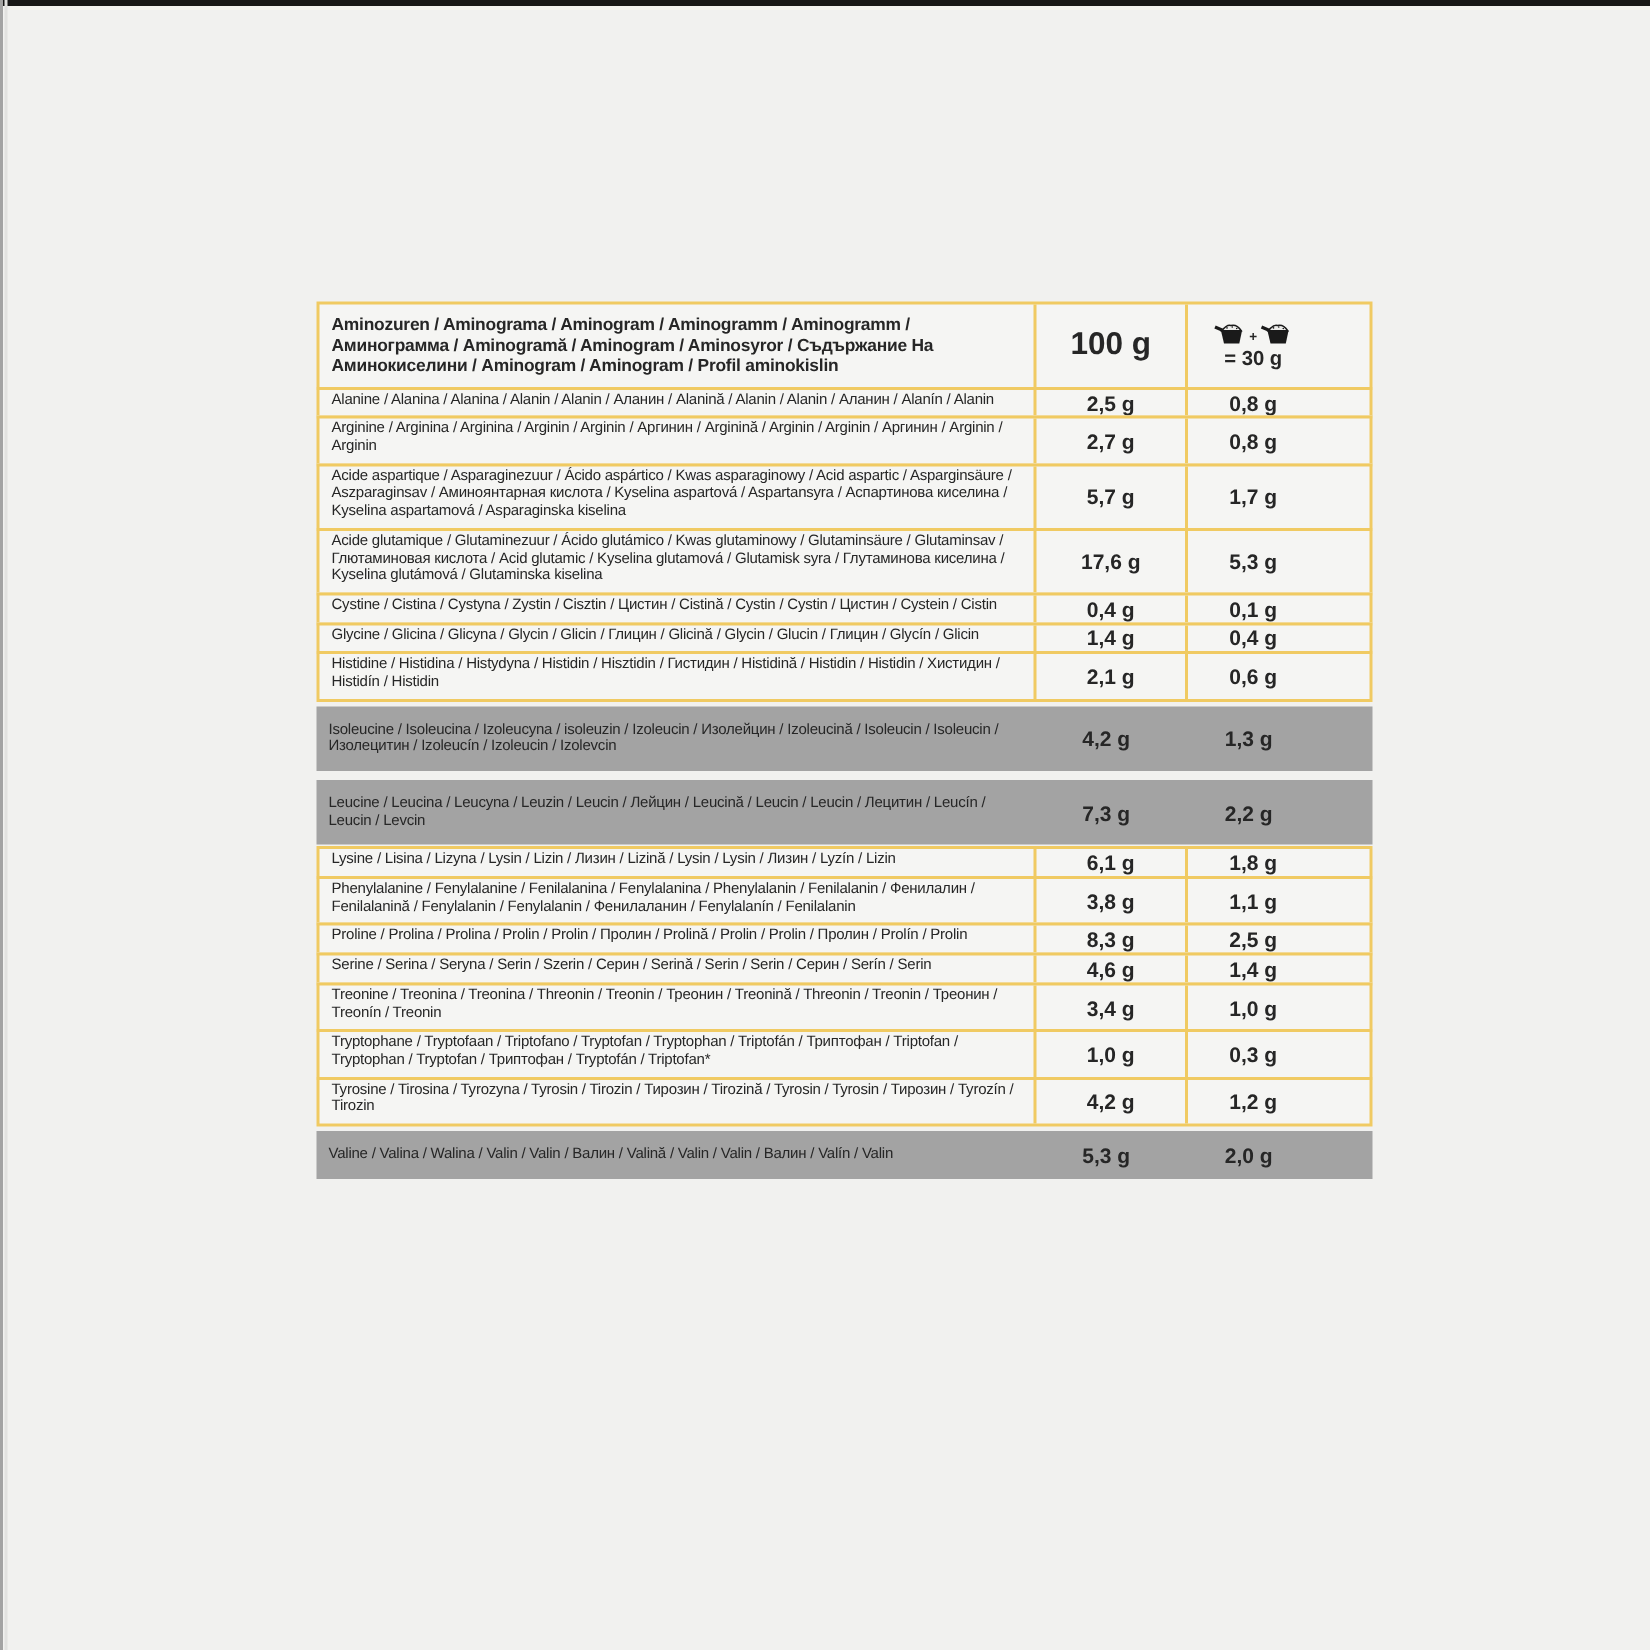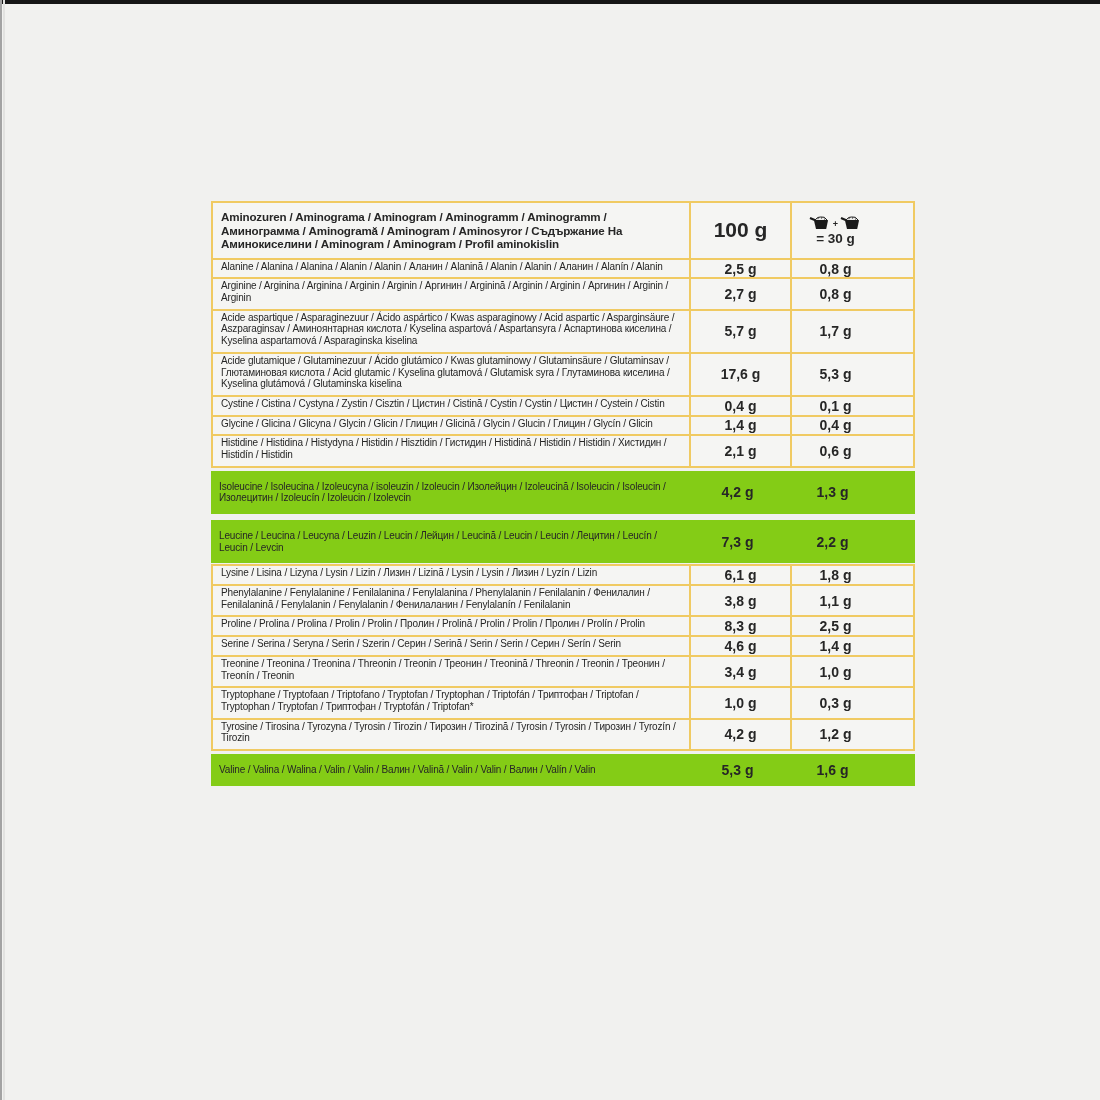--- a/index.html
+++ b/index.html
@@ -19,21 +19,21 @@
   }
   .row{
     display:grid;grid-template-columns:476px 101px 89px;
     background:#f5f5f3;
     border:2px solid #f0ca62;
     box-sizing:border-box;
     margin-top:-2px;
   }
   .row:first-child{margin-top:0;}
   .row.highlight{
-    background:#84cc16;
+    background:#a3a3a3;
     border:none;
     margin-top:3px;margin-bottom:3px;
   }
   .name-cell{
     padding:1px 8px 5px 8px;
     font-size:10px;line-height:1.17;letter-spacing:-0.15px;
     text-align:left;
   }
   .row.highlight .name-cell{padding-top:10px;padding-bottom:10px;}
   .val-cell{
@@ -169,15 +169,15 @@
     <div class="val-cell">0,3 g</div>
   </div>
     <div class="row">
     <div class="name-cell">Tyrosine / Tirosina / Tyrozyna / Tyrosin / Tirozin / Тирозин / Tirozină / Tyrosin / Tyrosin / Тирозин / Tyrozín / Tirozin</div>
     <div class="val-cell">4,2 g</div>
     <div class="val-cell">1,2 g</div>
   </div>
     <div class="row highlight">
     <div class="name-cell">Valine / Valina / Walina / Valin / Valin / Валин / Valină / Valin / Valin / Валин / Valín / Valin</div>
     <div class="val-cell">5,3 g</div>
-    <div class="val-cell">1,6 g</div>
+    <div class="val-cell">2,0 g</div>
   </div>
   </div>
 
 </body></html>

